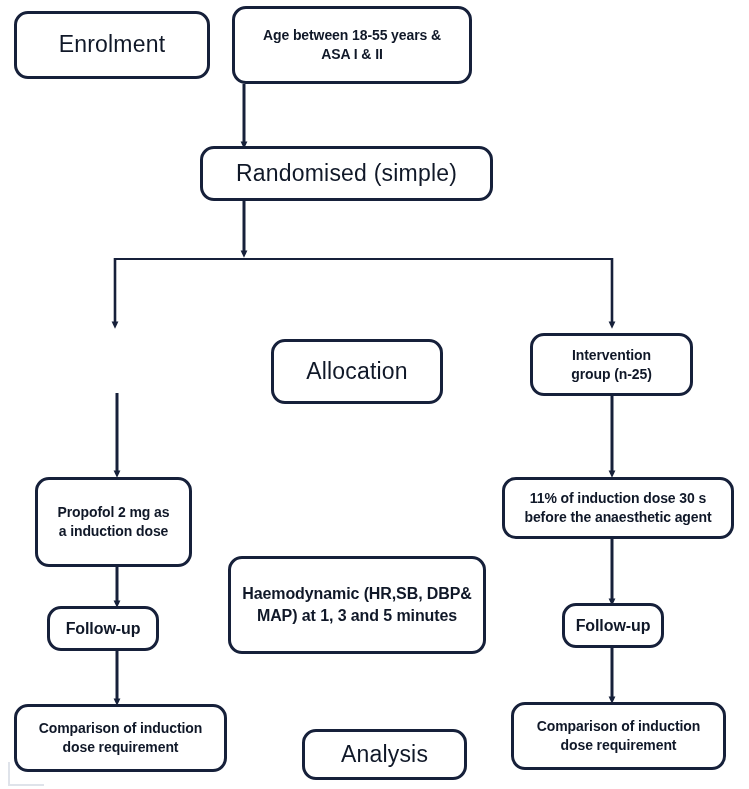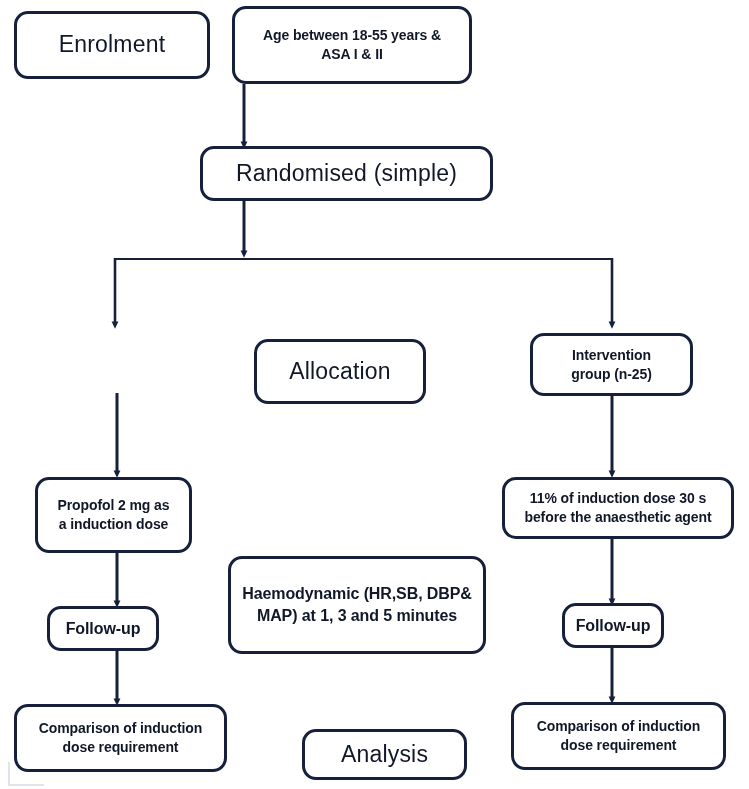--- a/index.html
+++ b/index.html
@@ -106,21 +106,21 @@
 
     <line x1="117" y1="651" x2="117" y2="702" stroke="#16203a" stroke-width="3" marker-end="url(#ah)"></line>
 
     <line x1="612" y1="648" x2="612" y2="700" stroke="#16203a" stroke-width="3" marker-end="url(#ah)"></line>
   </svg>
 
   <div class="node stage" style="left:14px; top:11px; width:196px; height:68px;">
     <span class="txt">Enrolment</span>
   </div>
 
-  <div class="node stage" style="left:254px; top:339px; width:172px; height:65px;justify-content:center;">
+  <div class="node stage" style="left:271px; top:339px; width:172px; height:65px;justify-content:center;">
     <span class="txt">Allocation</span>
   </div>
 
   <div class="node stage" style="left:302px; top:729px; width:165px; height:51px;">
     <span class="txt">Analysis</span>
   </div>
 
   <div class="node content" style="left:232px; top:6px; width:240px; height:78px;">
     <span class="txt">Age between 18-55 years &amp;
 ASA I &amp; II</span>
@@ -129,21 +129,21 @@
   <div class="node stage" style="left:200px; top:146px; width:293px; height:55px;">
     <span class="txt">Randomised (simple)</span>
   </div>
 
 
   <div class="node content" style="left:530px; top:333px; width:163px; height:63px;">
     <span class="txt">Intervention
 group (n-25)</span>
   </div>
 
-  <div class="node content" style="left:35px; top:477px; width:157px; height:76px;">
+  <div class="node content" style="left:35px; top:477px; width:157px; height:90px;">
     <span class="txt">Propofol 2 mg as
 a induction dose</span>
   </div>
 
   <div class="node content" style="left:502px; top:477px; width:232px; height:62px;">
     <span class="txt">11% of induction dose 30 s
 before the anaesthetic agent</span>
   </div>
 
   <div class="node content-lg" style="left:228px; top:556px; width:258px; height:98px;border-radius:14px;">

